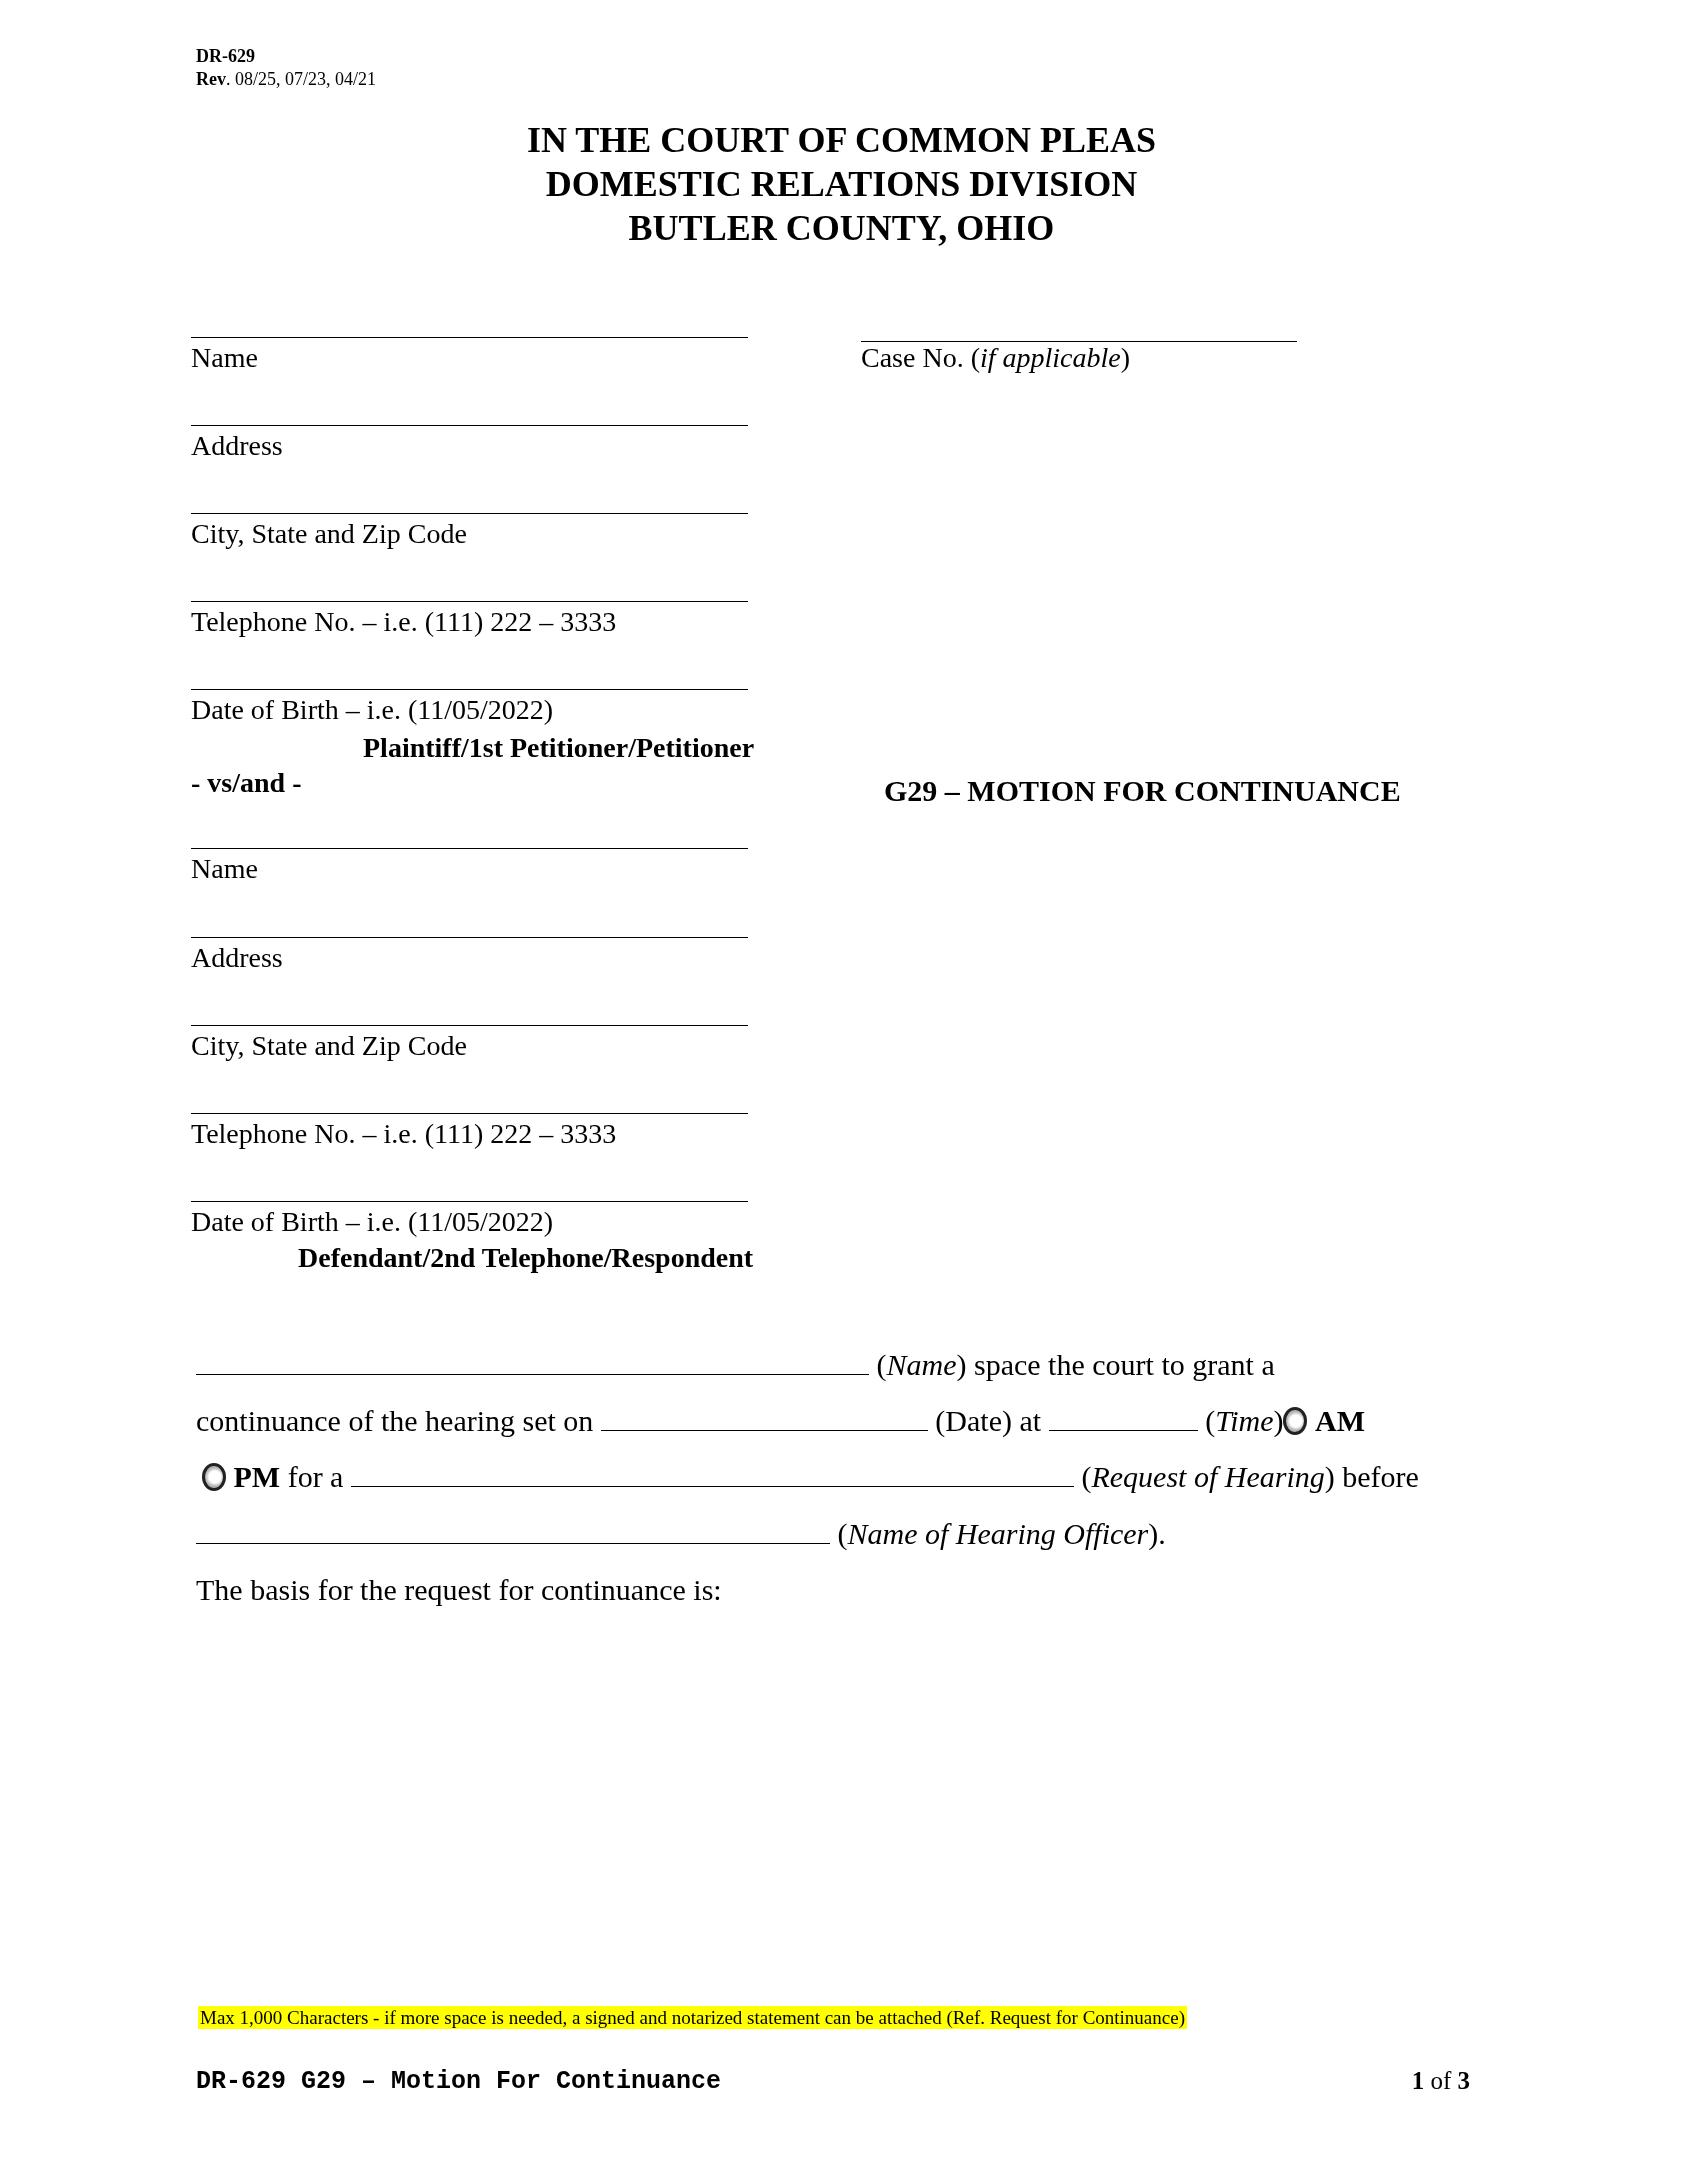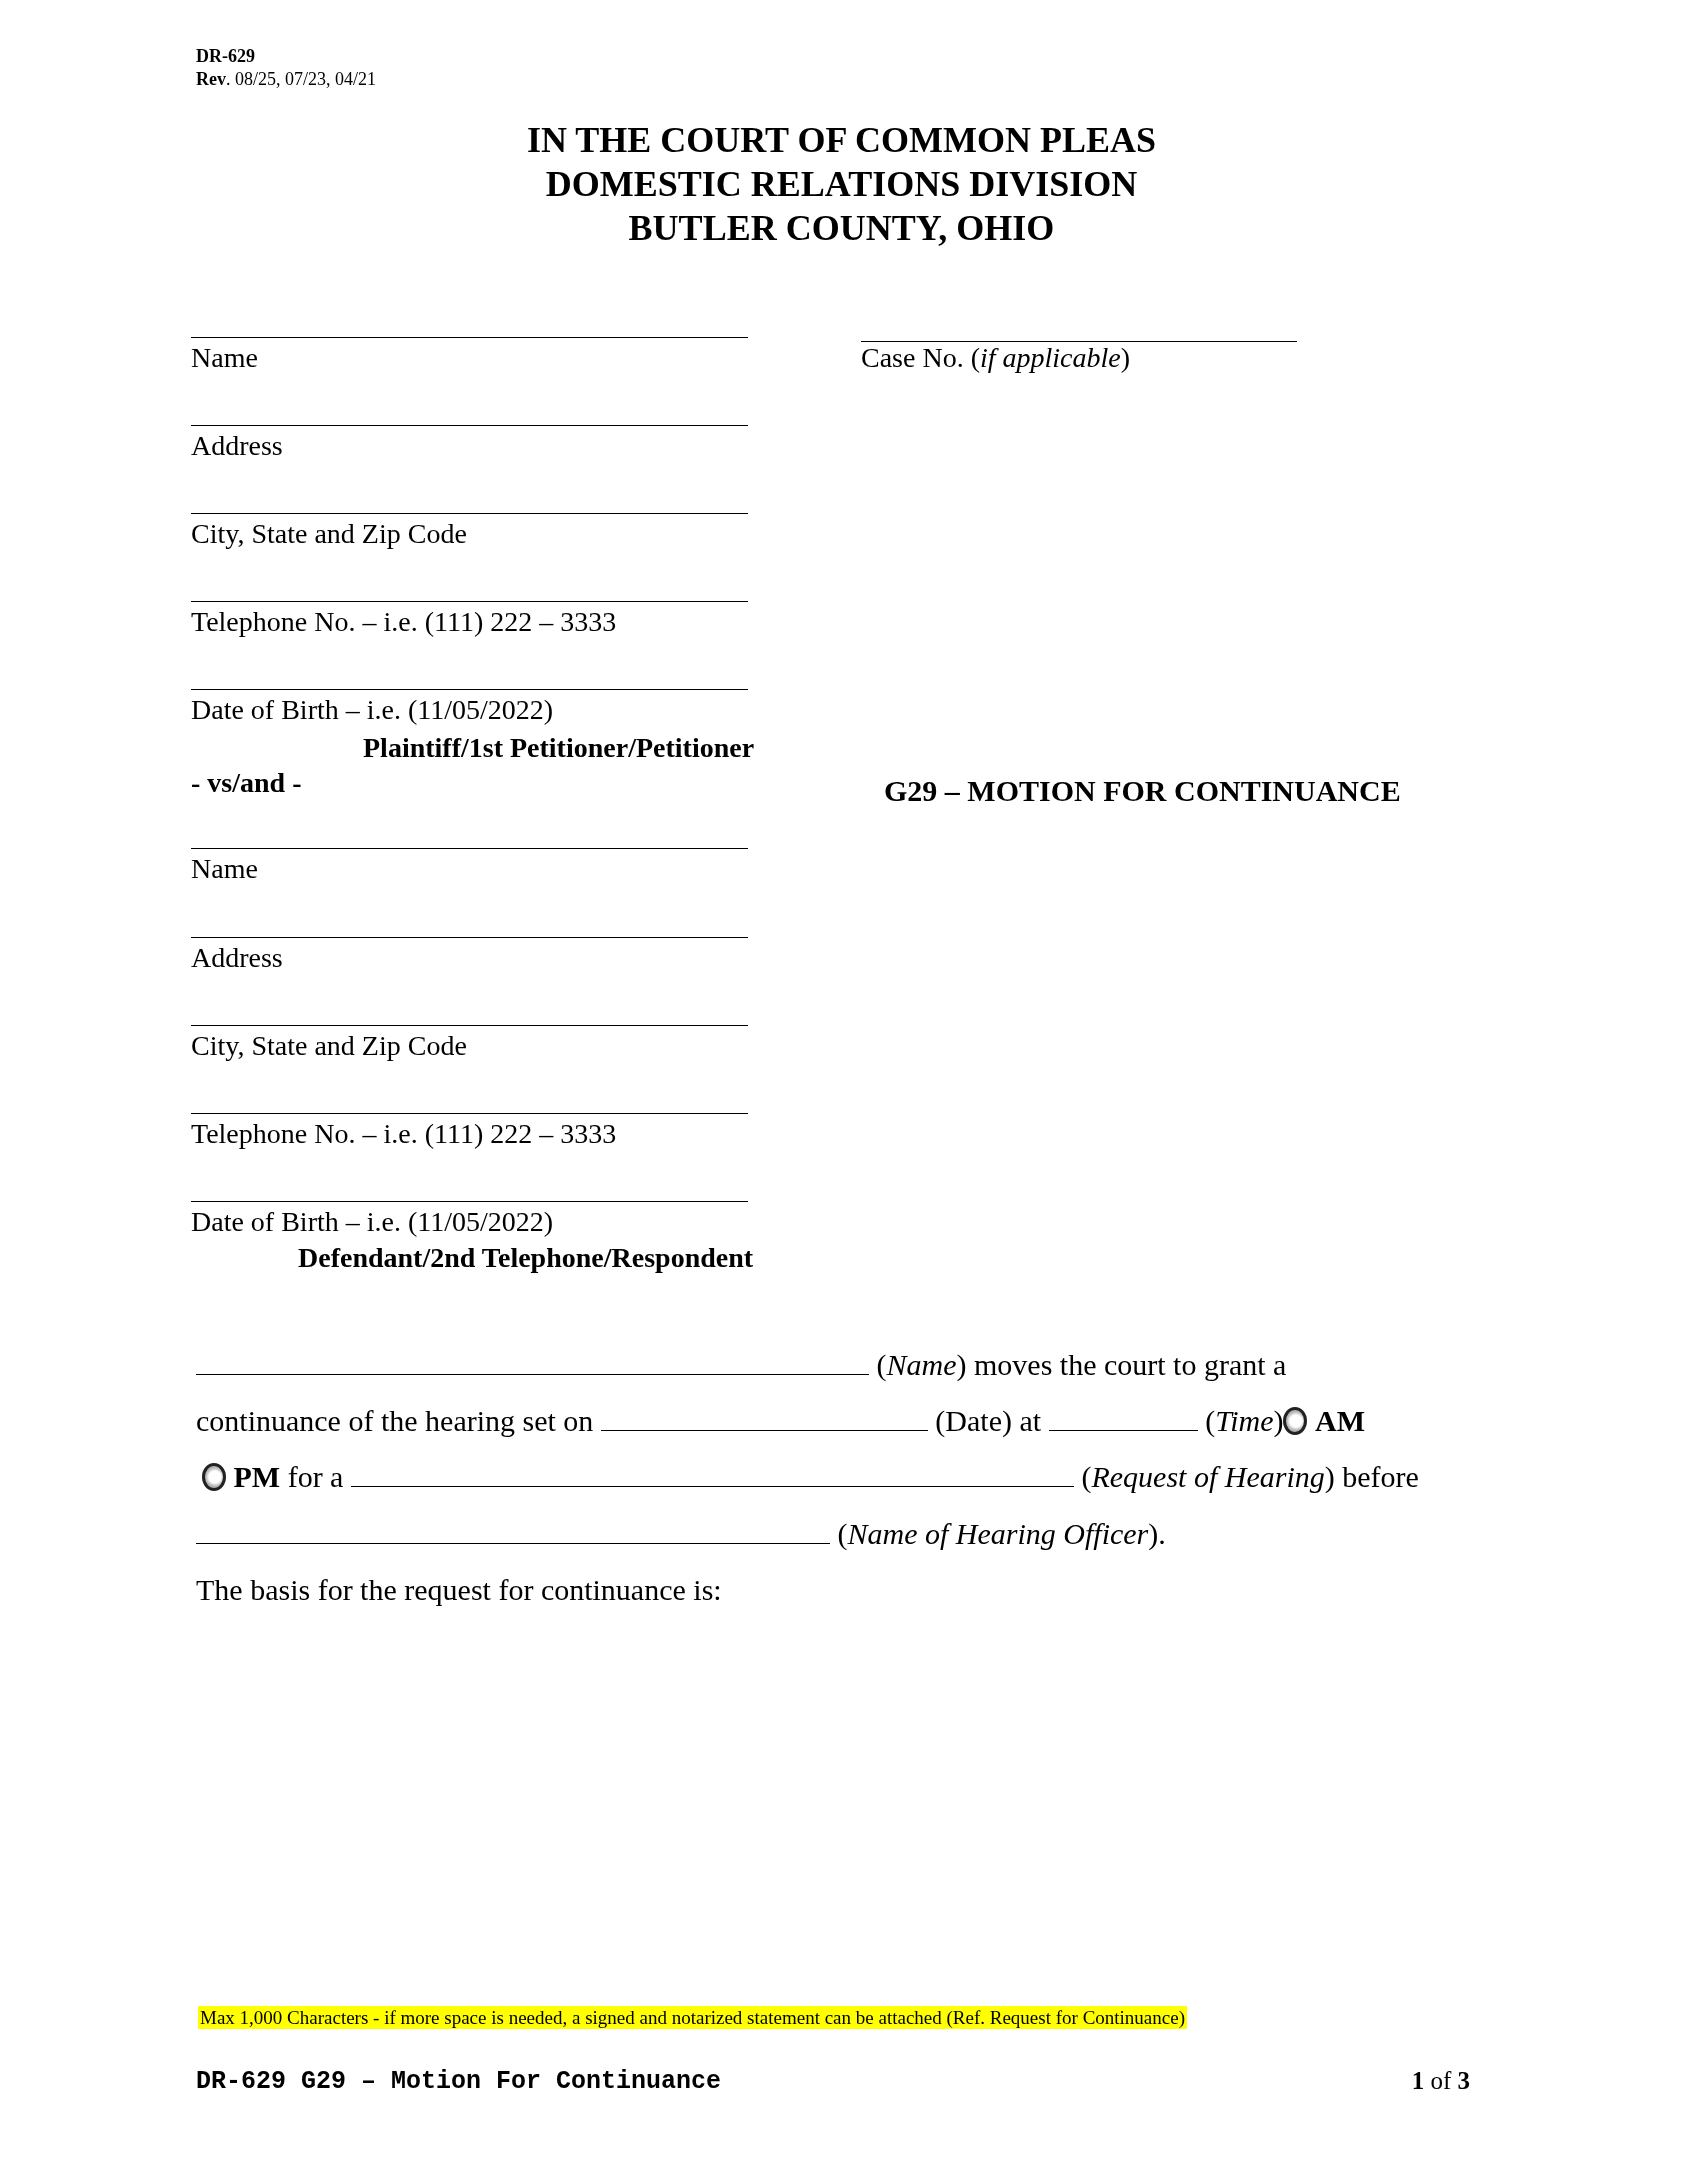--- a/index.html
+++ b/index.html
@@ -73,21 +73,21 @@
 <div class="uline" style="left:191px; top:1113px; width:557px;"></div>
 <div class="abs label" style="left:191px; top:1118px;">Telephone No. – i.e. (111) 222 – 3333</div>
 
 <div class="uline" style="left:191px; top:1201px; width:557px;"></div>
 <div class="abs label" style="left:191px; top:1206px;">Date of Birth – i.e. (11/05/2022)</div>
 
 <div class="abs party-role" style="left:298px; top:1242px;">Defendant/2nd Telephone/Respondent</div>
 
 <div class="abs para" style="left:196px; top:1348px;">
   <span class="blank" style="width:673px;"></span>
-  (<i>Name</i>)<span> moves the court to grant a</span>
+  (<i>Name</i>)<span> space the court to grant a</span>
 </div>
 
 <div class="abs para" style="left:196px; top:1404px;">
   <span>continuance of the hearing set on </span><span class="blank" style="width:327px;"></span><span> (Date) at </span><span class="blank" style="width:149px;"></span>
   (<i>Time</i>)<span class="radio"></span>
   <span class="bold">AM</span>
 </div>
 
 <div class="abs para" style="left:202px; top:1460px;">
   <span class="radio"></span>

